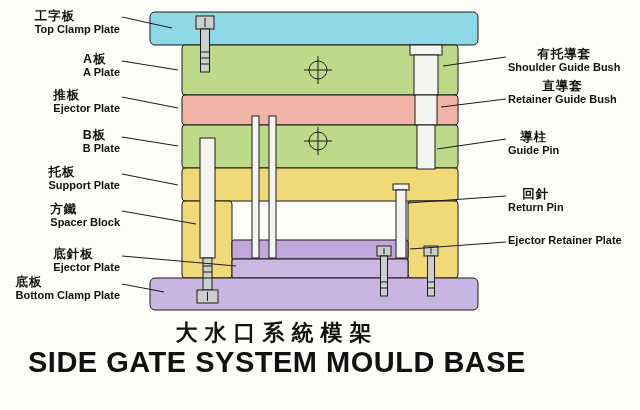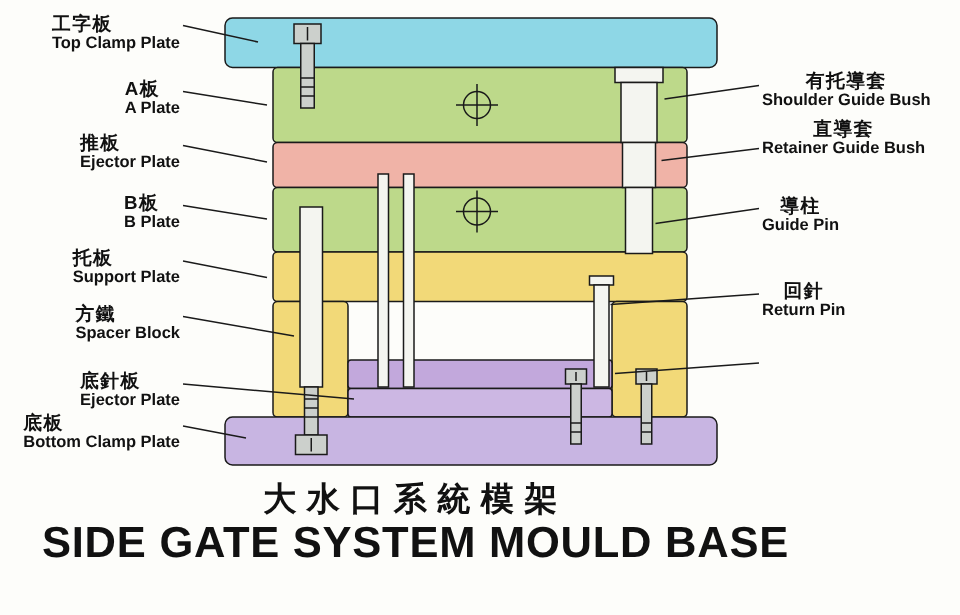--- a/index.html
+++ b/index.html
@@ -182,18 +182,19 @@
   </div>
   <div class="label right" style="top:131px">
     <div class="zh">導柱</div>
     <div class="en">Guide Pin</div>
   </div>
   <div class="label right" style="top:188px">
     <div class="zh">回針</div>
     <div class="en">Return Pin</div>
   </div>
   <div class="label right" style="top:234px">
+    <div class="en">Ejector Retainer Plate</div>
   </div>
 
   <div class="title title-zh">大水口系統模架</div>
   <div class="title title-en">SIDE GATE SYSTEM MOULD BASE</div>
 
 </div>
 
 </body></html>

